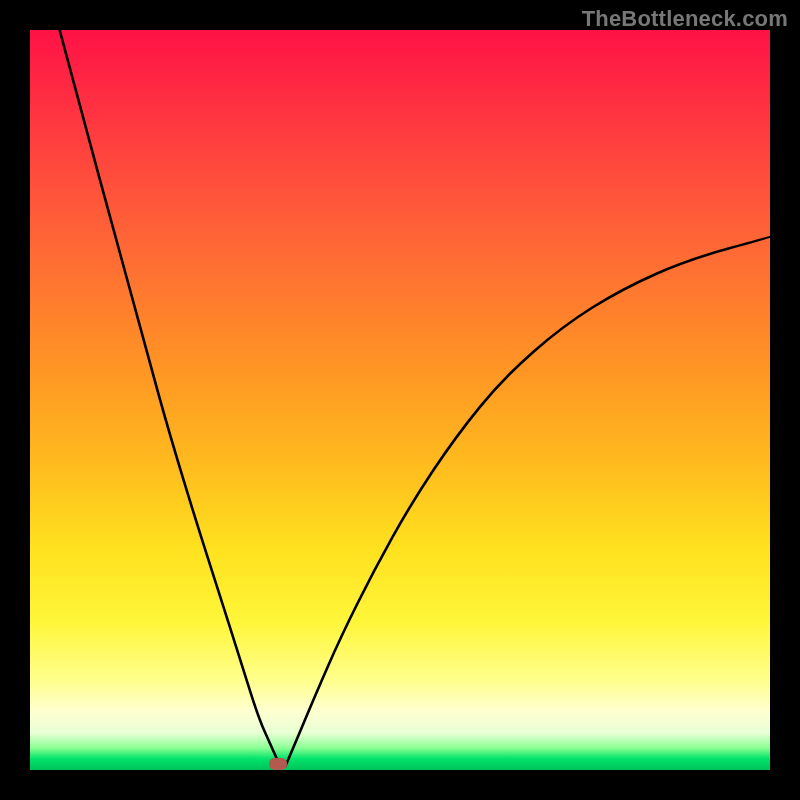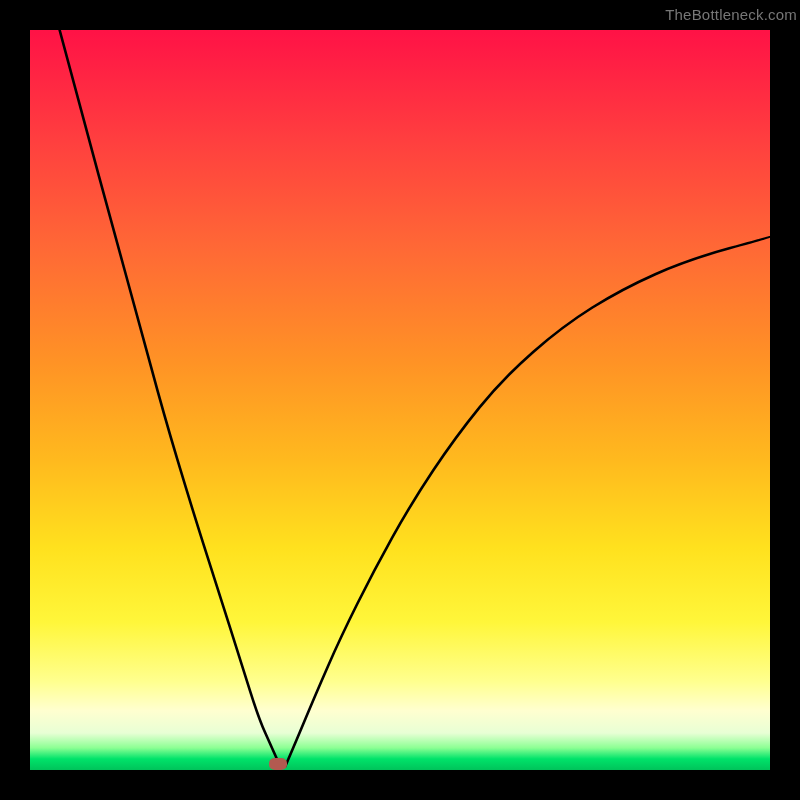--- a/index.html
+++ b/index.html
@@ -44,24 +44,24 @@
       #ffffd0 92%,
       #e8ffd5 95%,
       #8cff94 97%,
       #00e36a 98.5%,
       #00c35a 100%
     );
   }
   .watermark {
     position: absolute;
     top: 6px;
-    right: 3px;
+    right: 12px;
     color: #777;
-    font-size: 15px;
-    font-weight: 400;
+    font-size: 22px;
+    font-weight: 700;
     letter-spacing: 0.2px;
   }
   svg.curve {
     position: absolute;
     inset: 0;
     width: 100%;
     height: 100%;
   }
   .marker {
     position: absolute;

